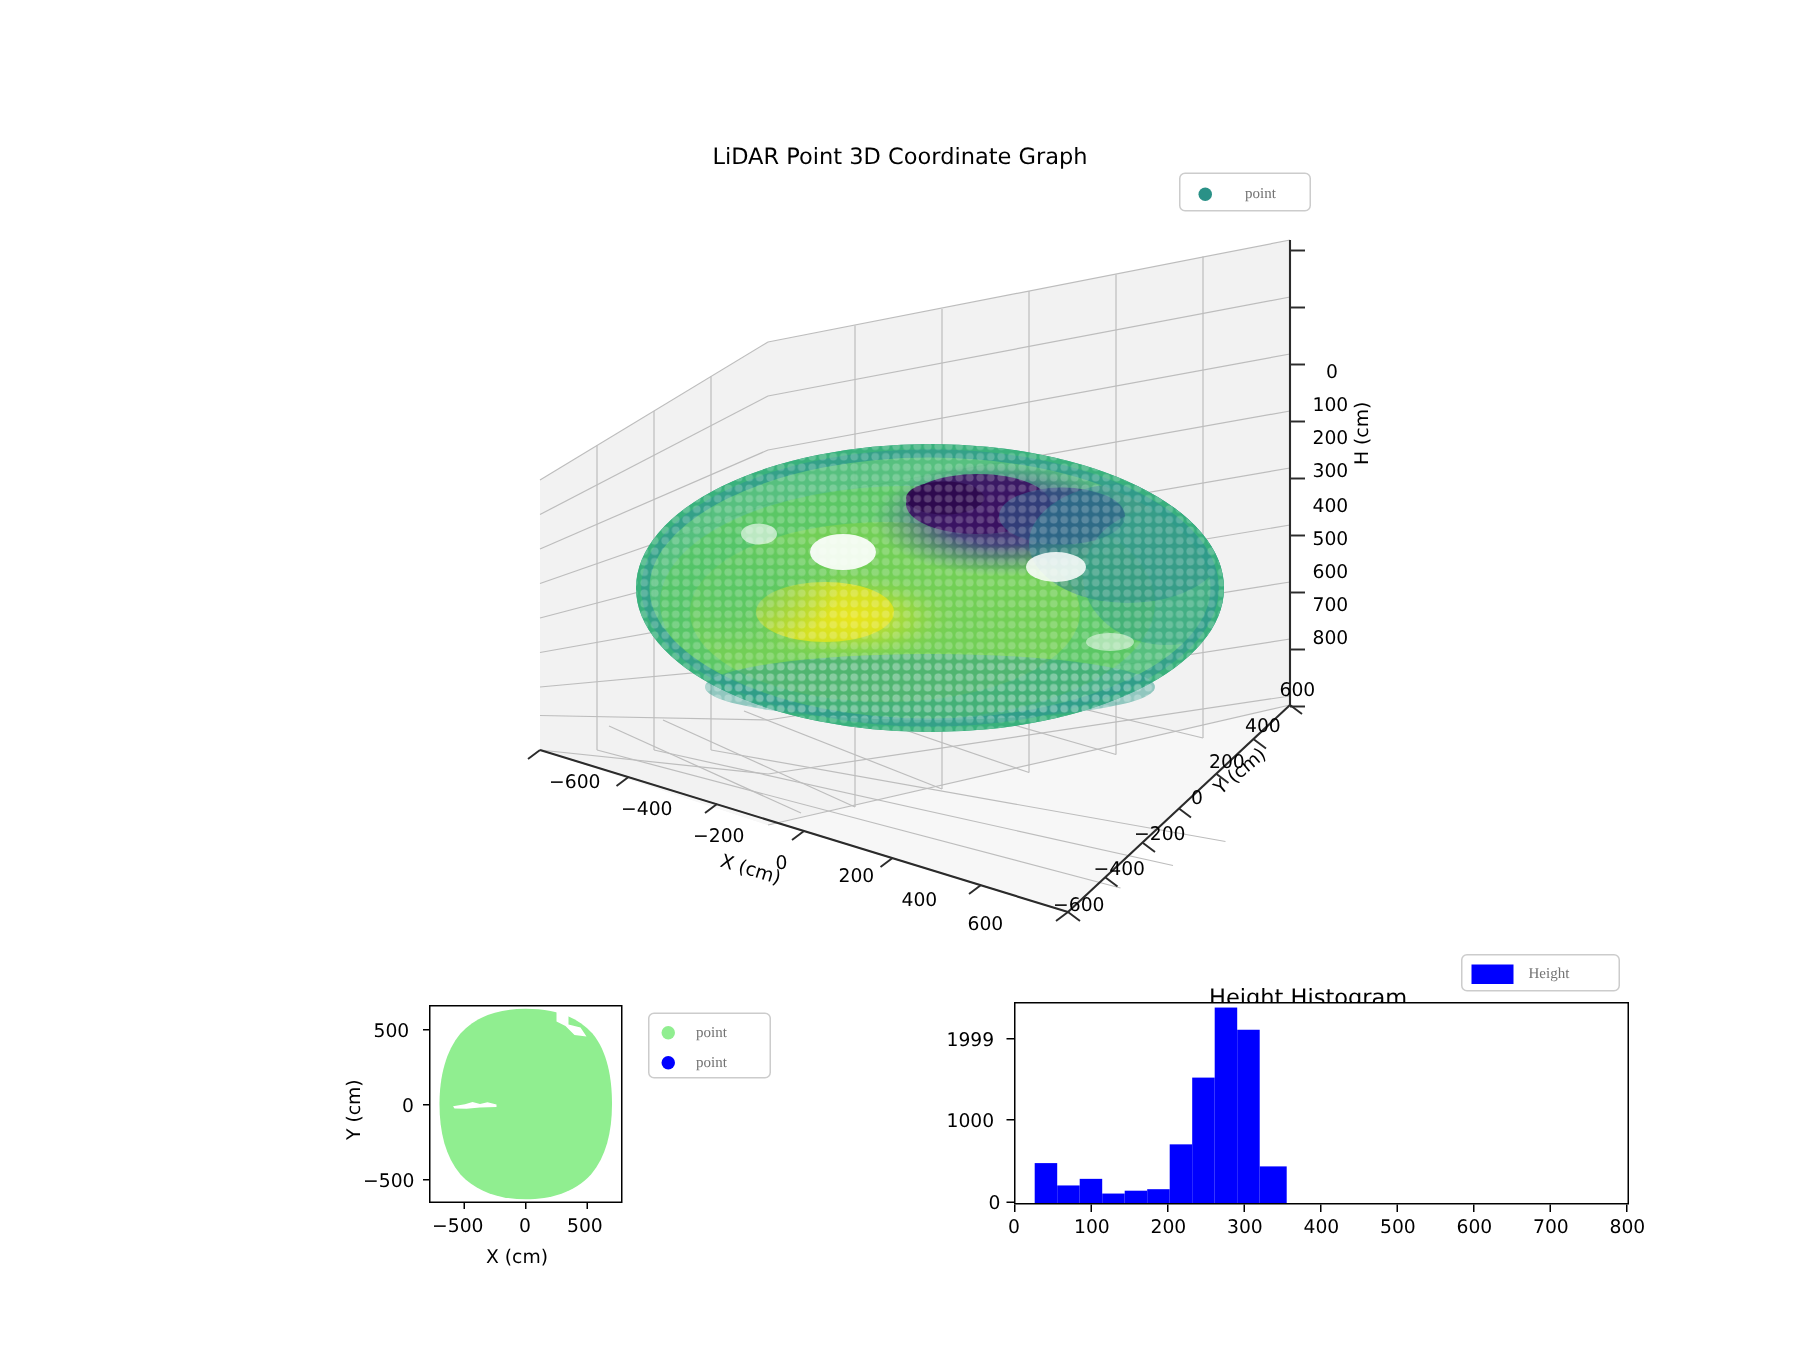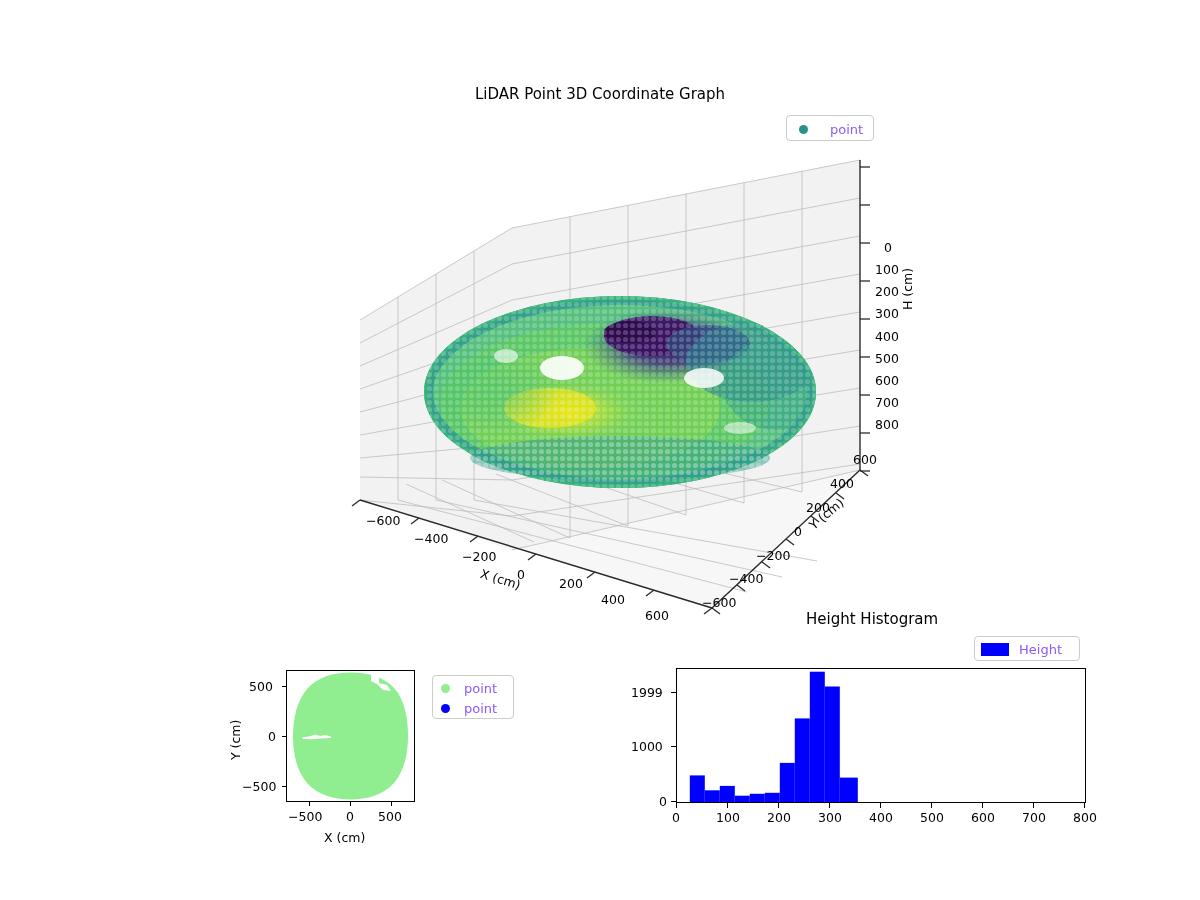--- a/index.html
+++ b/index.html
@@ -22,20 +22,21 @@
     height: 900px;
     background: #ffffff;
   }
   
   .title {
     position: absolute;
     font-size: 15px;
     color: #000;
     white-space: nowrap;
     text-align: center;
+    margin-top: 10px;
   }
   .ticklabel {
     position: absolute;
     font-size: 12.5px;
     color: #000;
     white-space: nowrap;
   }
   .axislabel {
     position: absolute;
     font-size: 12.5px;
@@ -66,22 +67,23 @@
     flex: none;
   }
   .legend-patch {
     width: 28px; height: 13px;
     display: inline-block;
     margin-right: 10px;
     margin-left: 4px;
     flex: none;
   }
   .legend-label {
-    font-size: 13px;
-    color: #8b5cf6;
+    font-size: 10px;
+    color: #737373;
+    font-family: Liberation Serif, serif;
   }
   
   #ax3d {
     position: absolute;
     left: 300px;
     top: 140px;
     width: 640px;
     height: 500px;
   }
   #ax3d svg { position: absolute; left:0; top:0; }
@@ -365,21 +367,21 @@
     <div class="legend-row" style="height:20px;">
       <span class="legend-marker" style="background:#90ee90; margin-left:8px; margin-right:14px;"></span>
       <span class="legend-label">point</span>
     </div>
     <div class="legend-row" style="height:20px;">
       <span class="legend-marker" style="background:#0000ff; margin-left:8px; margin-right:14px;"></span>
       <span class="legend-label">point</span>
     </div>
   </div>
 
-  <div class="title" style="left:806px; top:610px;">Height Histogram</div>
+  <div class="title" style="left:806px; top:646px;">Height Histogram</div>
 
   <div id="axhist-frame">
     <svg width="408" height="133" viewBox="0 0 408 133">
 
       <g fill="#0000ff">
         <rect x="12.8" y="106.4" width="15.0" height="26.6"></rect>
         <rect x="27.8" y="121.3" width="15.0" height="11.7"></rect>
         <rect x="42.8" y="116.9" width="15.0" height="16.1"></rect>
         <rect x="57.8" y="126.7" width="15.0" height="6.3"></rect>
         <rect x="72.8" y="124.8" width="15.0" height="8.2"></rect>

